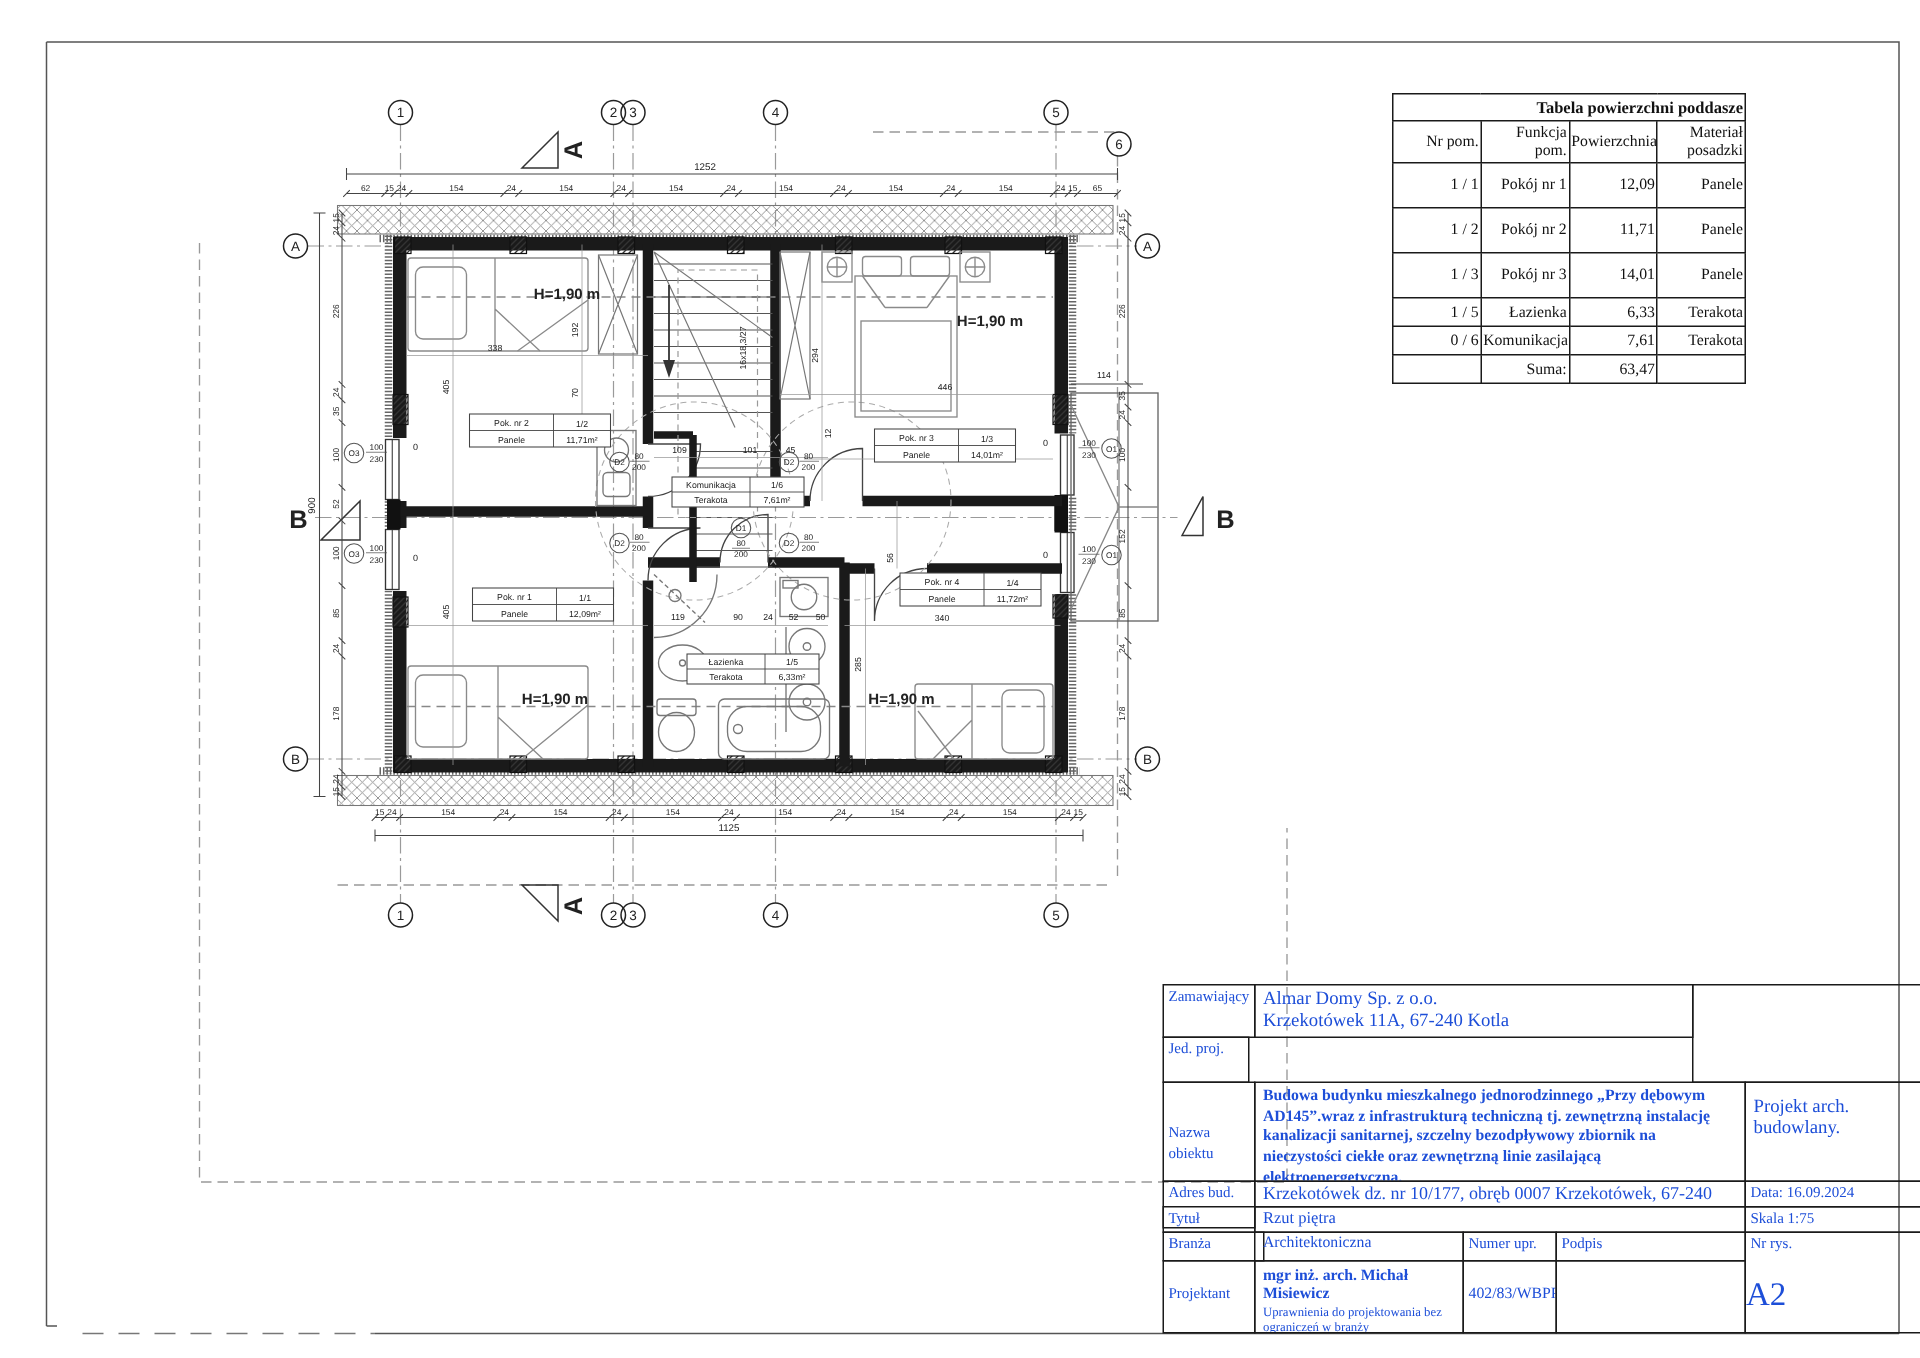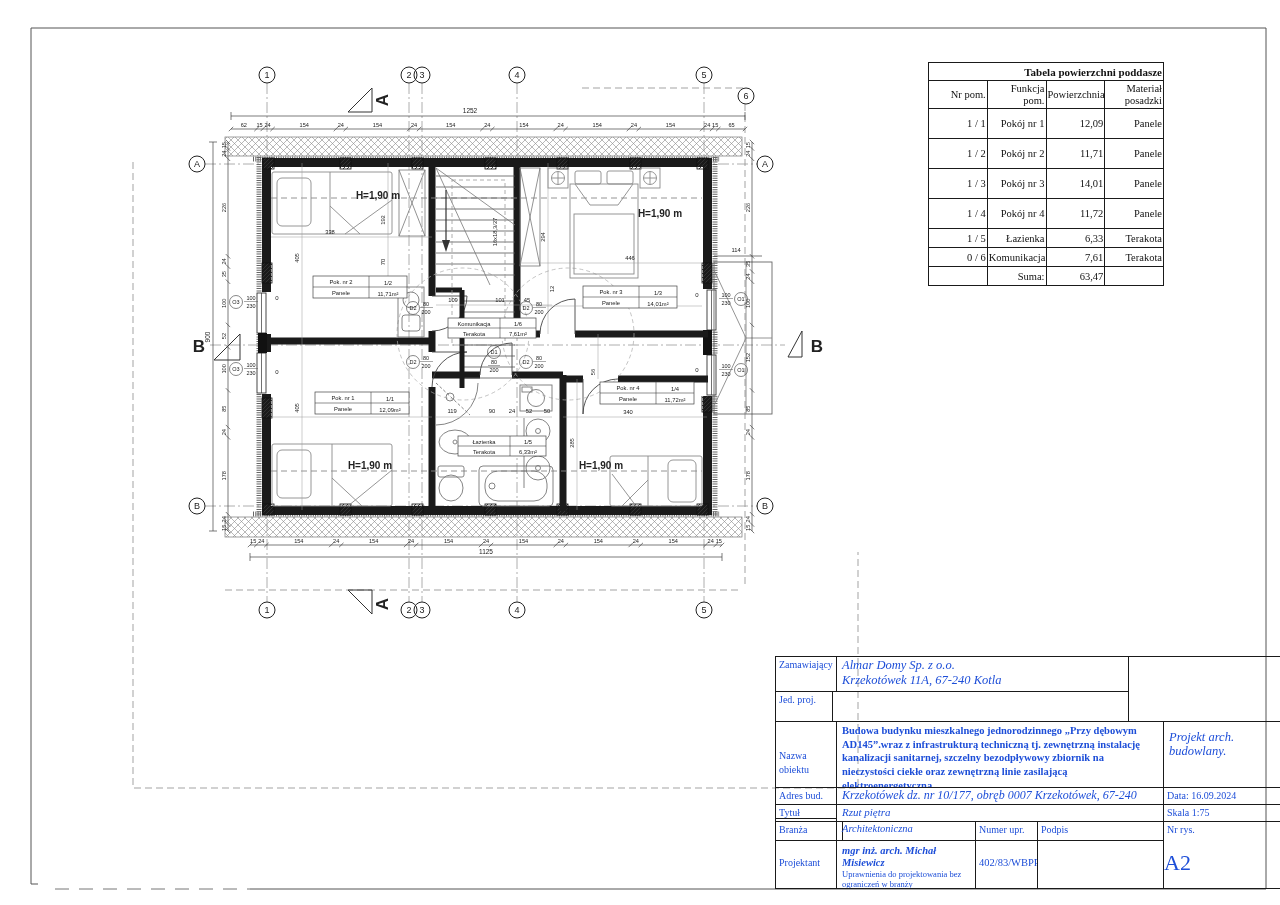--- a/index.html
+++ b/index.html
@@ -13,21 +13,21 @@
   .atable .tt{font-weight:bold;font-size:11px;height:17px;}
   .atable .hd{height:28px;font-size:10.5px;line-height:1.05;}
   .atable .rbig td{height:29px;}
   .atable .rsm td{height:18px;}
   
   .tblock{position:absolute;left:775px;top:656px;width:511px;height:233px;
           font-family:"Liberation Serif",serif;color:#1d4ed8;}
   .cell{position:absolute;border:1px solid #1a1a1a;box-sizing:border-box;
         font-size:10px;line-height:1.15;overflow:hidden;}
   .cell .lab{padding:2px 2px 0 3px;}
-  .val{font-size:12px;padding:1px 0 0 5px;font-style:italic;}
+  .val{font-size:12px;padding:1px 0 0 5px;}
   .big{font-size:12.5px;}
   .bold{font-weight:bold;}
   .nazwa-val{font-size:10.5px;font-weight:bold;padding:2px 4px 0 5px;line-height:1.3;}
   .a2{font-size:22px;text-align:left;margin-top:14px;}
   .small{font-size:8.5px;line-height:1.15;}
 </style>
 </head>
 <body>
 <div class="page">
 
@@ -543,26 +543,20 @@
     <td>Pokój nr 2</td>
     <td>11,71</td>
     <td>Panele</td>
   </tr>
   <tr class="rbig">
     <td>1 / 3</td>
     <td>Pokój nr 3</td>
     <td>14,01</td>
     <td>Panele</td>
   </tr>
-  <tr class="rbig">
-    <td>1 / 4</td>
-    <td>Pokój nr 4</td>
-    <td>11,72</td>
-    <td>Panele</td>
-  </tr>
   <tr class="rsm">
     <td>1 / 5</td>
     <td>Łazienka</td>
     <td>6,33</td>
     <td>Terakota</td>
   </tr>
   <tr class="rsm">
     <td>0 / 6</td>
     <td>Komunikacja</td>
     <td>7,61</td>

